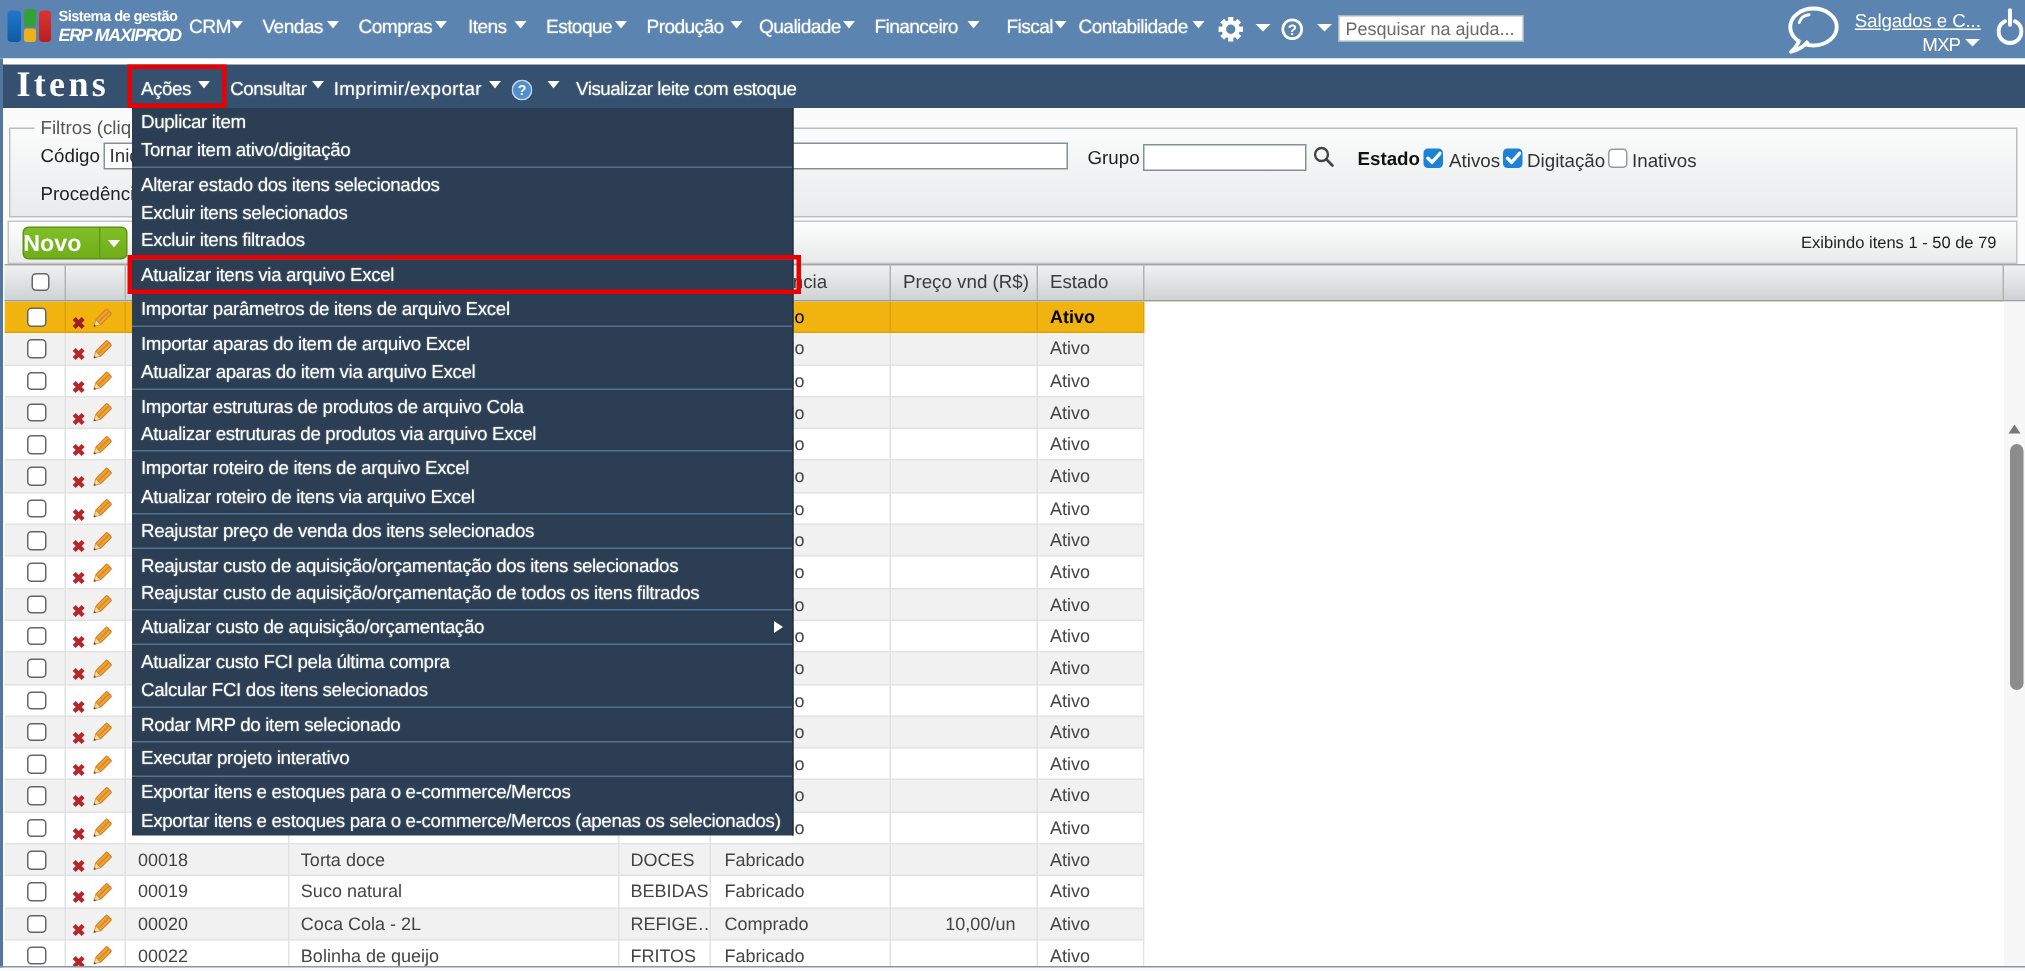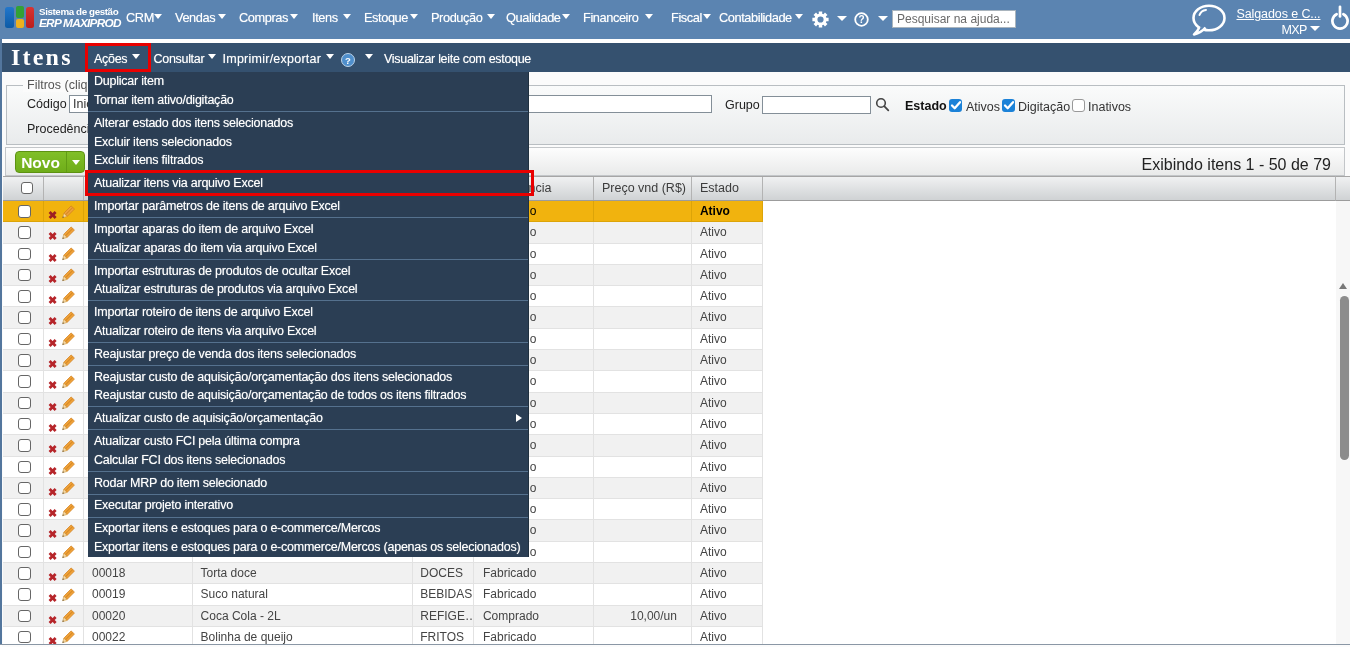--- a/index.html
+++ b/index.html
@@ -22,24 +22,24 @@
 #legend{position:absolute;left:21px;top:6px;background:#fbfbfb;padding:0 4px;font-size:12.5px;color:#555}
 .flabel{position:absolute;font-size:12.5px;color:#222}
 .finput{position:absolute;height:18px;border:1px solid #848f98;background:#fff;font-size:12.5px;color:#333;padding:1px 3px;font-family:"Liberation Sans",sans-serif}
 .cb{position:absolute;width:13px;height:13px;border-radius:3px}
 .cb.on{background:#1b82d8;}
 .cb.off{background:#fff;border:1.5px solid #999}
 .cb.on svg{position:absolute;left:0.5px;top:1px}
 
 #toolbar{position:absolute;left:3px;top:75px;width:1340px;height:28.5px;border:1px solid #c3c6c9;background:linear-gradient(#fdfdfd,#e9eaea)}
 #novo{position:absolute;left:8.5px;top:2.5px;width:70px;height:22.5px;border:1px solid #5d9212;border-radius:4px;background:linear-gradient(#80bf27,#6fad1a);display:flex}
-#novo .main{width:51px;text-align:center;color:#fff;font-weight:bold;font-size:15.5px;line-height:21px;border-right:1px solid #619c14}
+#novo .main{width:51px;color:#fff;font-weight:bold;font-size:15.5px;line-height:21px;border-right:1px solid #619c14}
 #novo .arr{flex:1;position:relative}
 #novo .arr:before{content:"";position:absolute;left:5px;top:8px;width:0;height:0;border-left:4.5px solid transparent;border-right:4.5px solid transparent;border-top:5.5px solid #fff}
-#exibindo{position:absolute;right:13px;top:7.5px;font-size:16px;color:#222}
+#exibindo{position:absolute;right:13px;top:7.5px;font-size:11px;color:#222}
 
 #gridhead{position:absolute;left:0.5px;top:103.5px;width:1333px;height:25.5px;background:linear-gradient(#f0f1f2,#cfd2d4);border-top:1px solid #a6a6a6;border-bottom:1px solid #9c9c9c;display:flex}
 #gridhead .hc{border-right:1px solid #b3b3b3;font-size:12.5px;color:#3c3c3c;line-height:23px;padding-left:8px;white-space:nowrap;overflow:hidden}
 #gridhead .hfill{flex:1;border-right:none}
 #rows{position:absolute;left:0.5px;top:129px;width:1333px;height:443px;overflow:hidden}
 .row{height:21.3px;display:flex;background:#fff}
 .row.alt{background:#f1f1f1}
 .row.sel{background:#f1b30e}
 .row .c{border-right:1px solid #e2e2e2;border-bottom:1px solid #e2e2e2;font-size:12px;color:#444;line-height:21px;padding-left:8px;white-space:nowrap;overflow:hidden}
 .row.sel .c{border-right-color:#dca408;border-bottom-color:#dca408;color:#000}
@@ -616,21 +616,21 @@
 <div class="mi">Excluir itens selecionados</div>
 <div class="mi">Excluir itens filtrados</div>
 <div class="sep"></div>
 <div class="mi">Atualizar itens via arquivo Excel</div>
 <div class="sep"></div>
 <div class="mi">Importar parâmetros de itens de arquivo Excel</div>
 <div class="sep"></div>
 <div class="mi">Importar aparas do item de arquivo Excel</div>
 <div class="mi">Atualizar aparas do item via arquivo Excel</div>
 <div class="sep"></div>
-<div class="mi">Importar estruturas de produtos de ocultar Excel</div>
+<div class="mi">Importar estruturas de produtos de arquivo Cola</div>
 <div class="mi">Atualizar estruturas de produtos via arquivo Excel</div>
 <div class="sep"></div>
 <div class="mi">Importar roteiro de itens de arquivo Excel</div>
 <div class="mi">Atualizar roteiro de itens via arquivo Excel</div>
 <div class="sep"></div>
 <div class="mi">Reajustar preço de venda dos itens selecionados</div>
 <div class="sep"></div>
 <div class="mi">Reajustar custo de aquisição/orçamentação dos itens selecionados</div>
 <div class="mi">Reajustar custo de aquisição/orçamentação de todos os itens filtrados</div>
 <div class="sep"></div>

